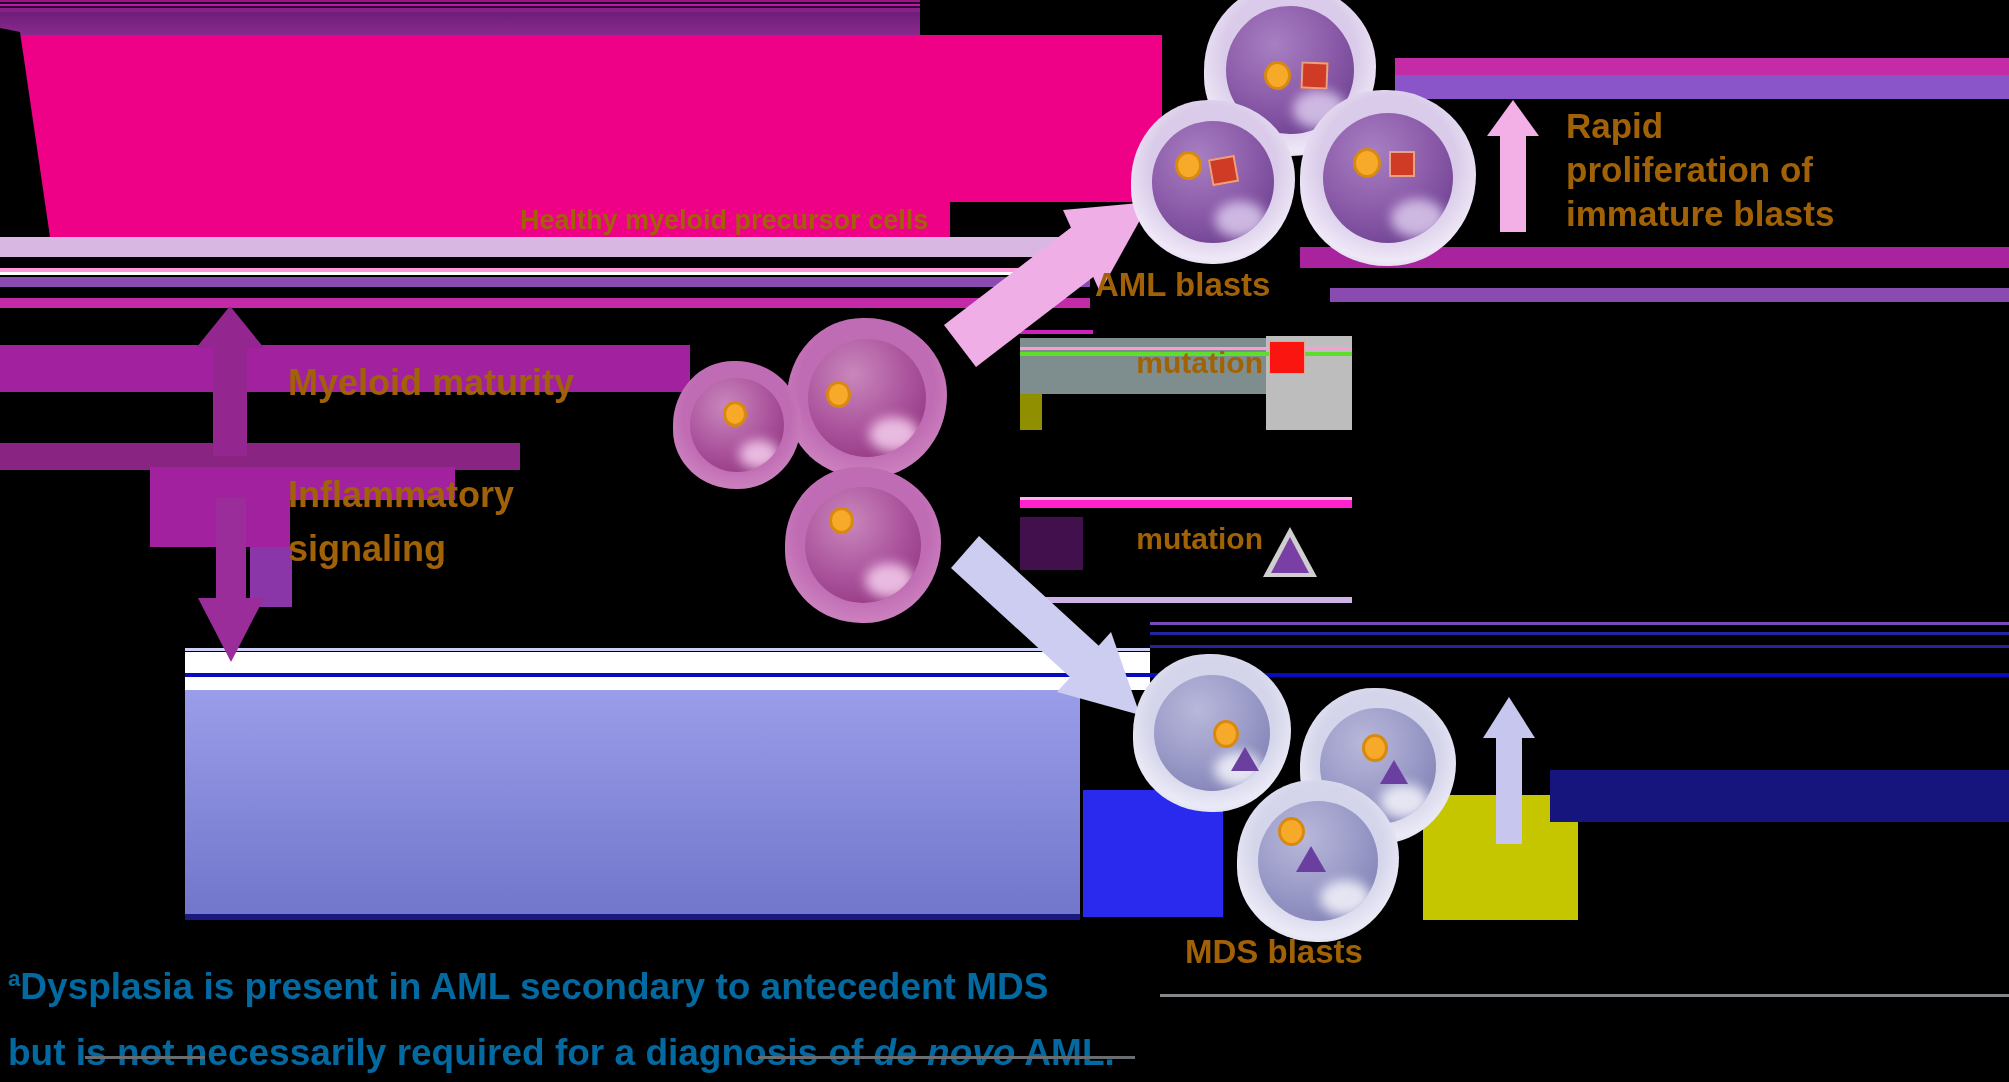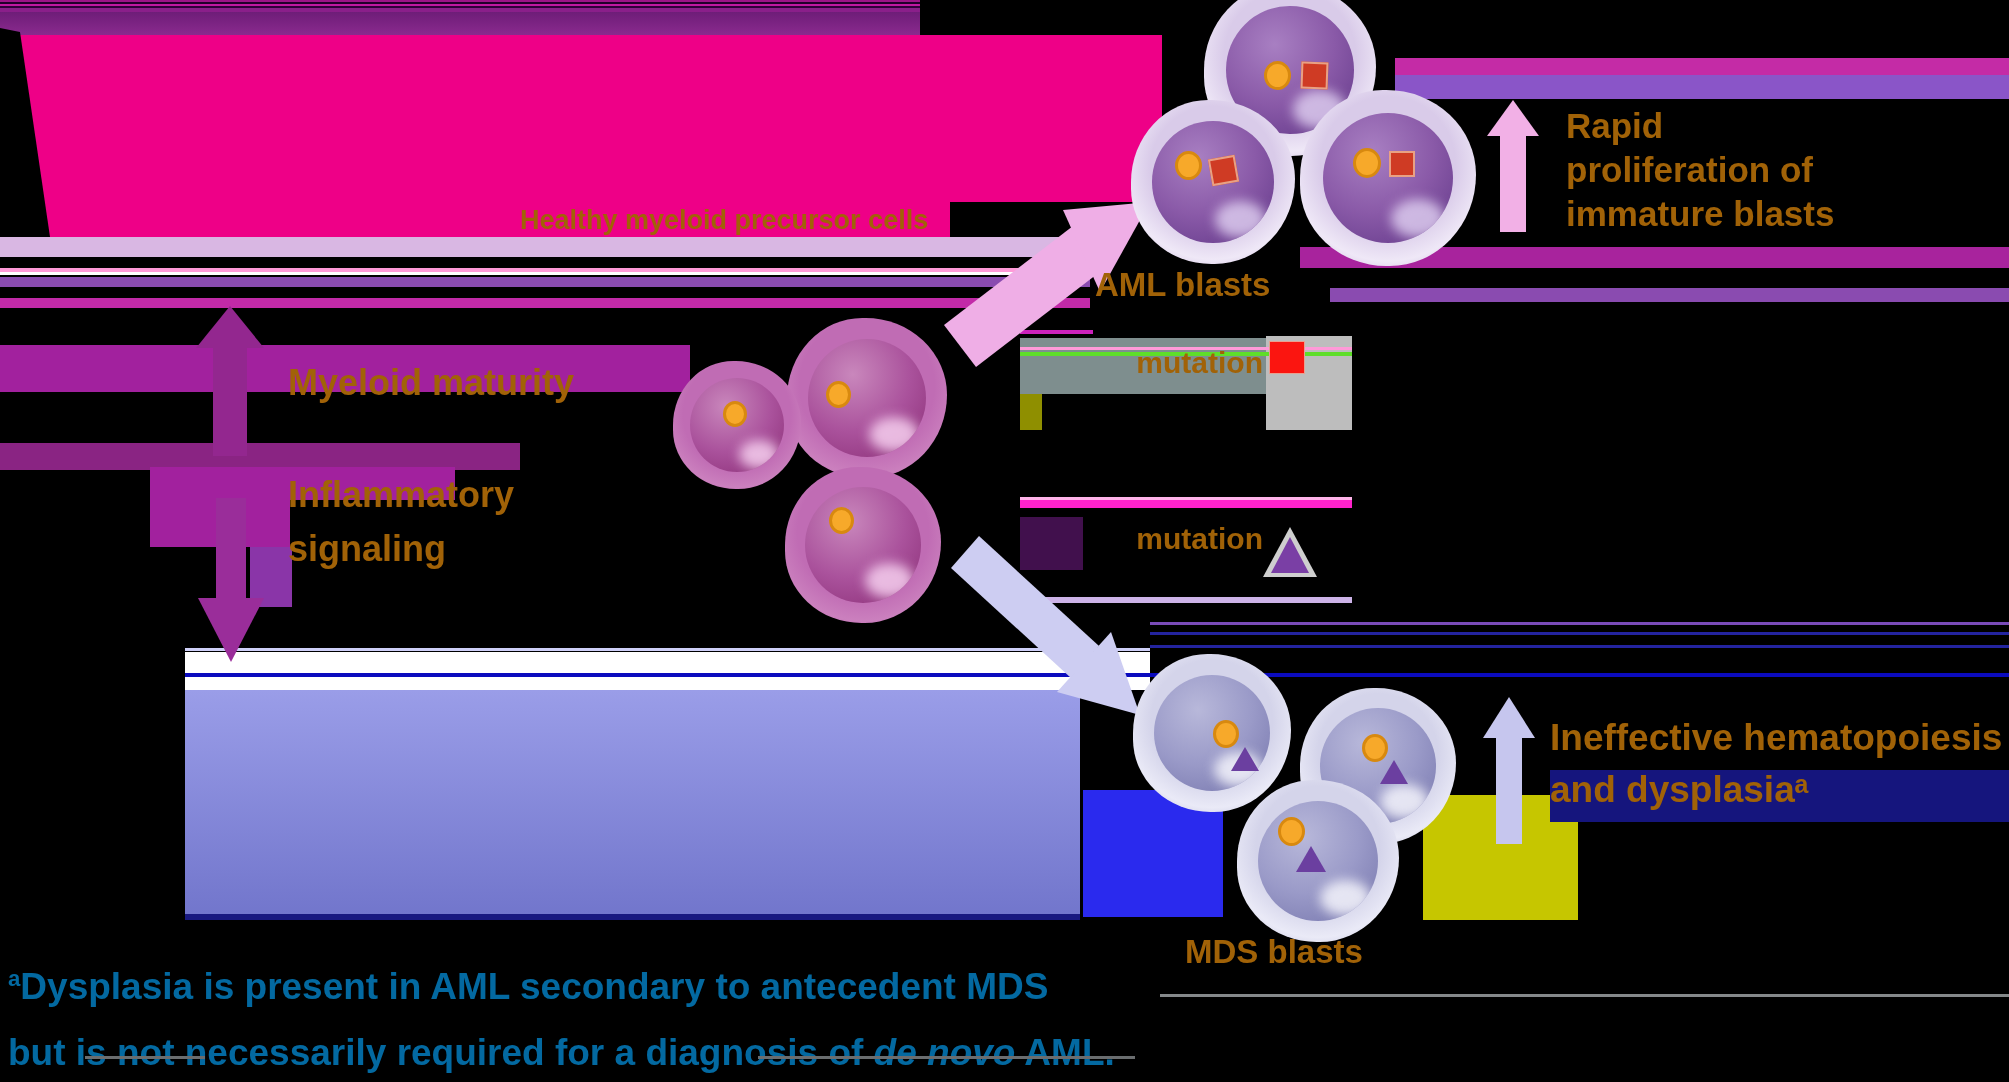--- a/index.html
+++ b/index.html
@@ -126,24 +126,20 @@
   </div>
 
   <div class="txt" style="left:1095px;top:258px;font-size:33px;margin-top:8px;">AML blasts</div>
   <div class="txt" style="left:1185px;top:933px;font-size:33px;">MDS blasts</div>
 
   <div class="txt" style="left:1566px;top:104px;font-size:35px;line-height:44px;">
     <span>Rapid</span>
     <span>proliferation of</span>
     <span>immature blasts</span>
   </div>
-  <div class="txt" style="left:1550px;top:712px;font-size:37px;line-height:52px;">
-    <span>Ineffective hematopoiesis</span>
-    <span>and dysplasiaᵃ</span>
-  </div>
 
   <div class="marker" style="left:1269px;top:341px;width:36px;height:33px;background:#fb1510;border:1px solid #e8a090;box-sizing:border-box;"></div>
   <div class="marker tri" style="left:1263px;top:527px;border-left:27px solid transparent;border-right:27px solid transparent;border-bottom:50px solid #cfcfcf;"></div>
   <div class="marker tri" style="left:1271px;top:537px;border-left:19px solid transparent;border-right:19px solid transparent;border-bottom:36px solid #7a3fa5;z-index:5;"></div>
 
   <div class="cluster healthy">
       <div class="cell" style="left: 787px; top: 318px; width: 160px; height: 160px;">
         <div class="body"></div>
         <div class="nuc"></div>
         <div class="dot" style="width: 25px; height: 27px; left: 38.5px; top: 62.5px;"></div>

